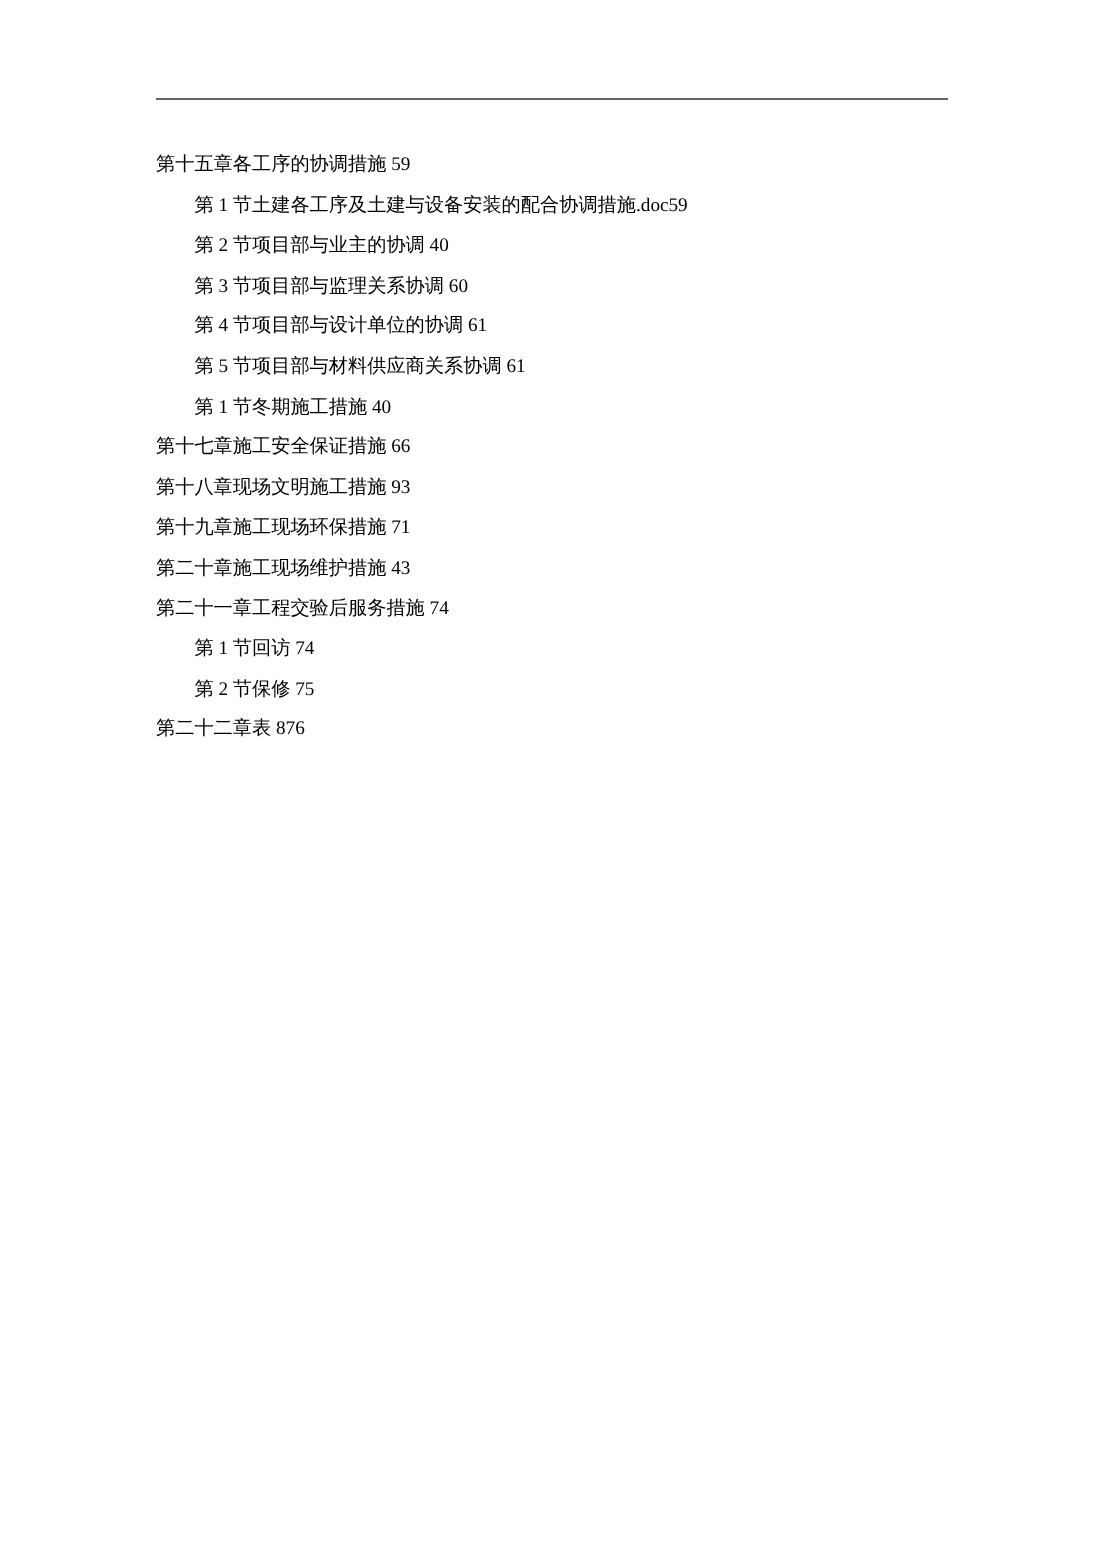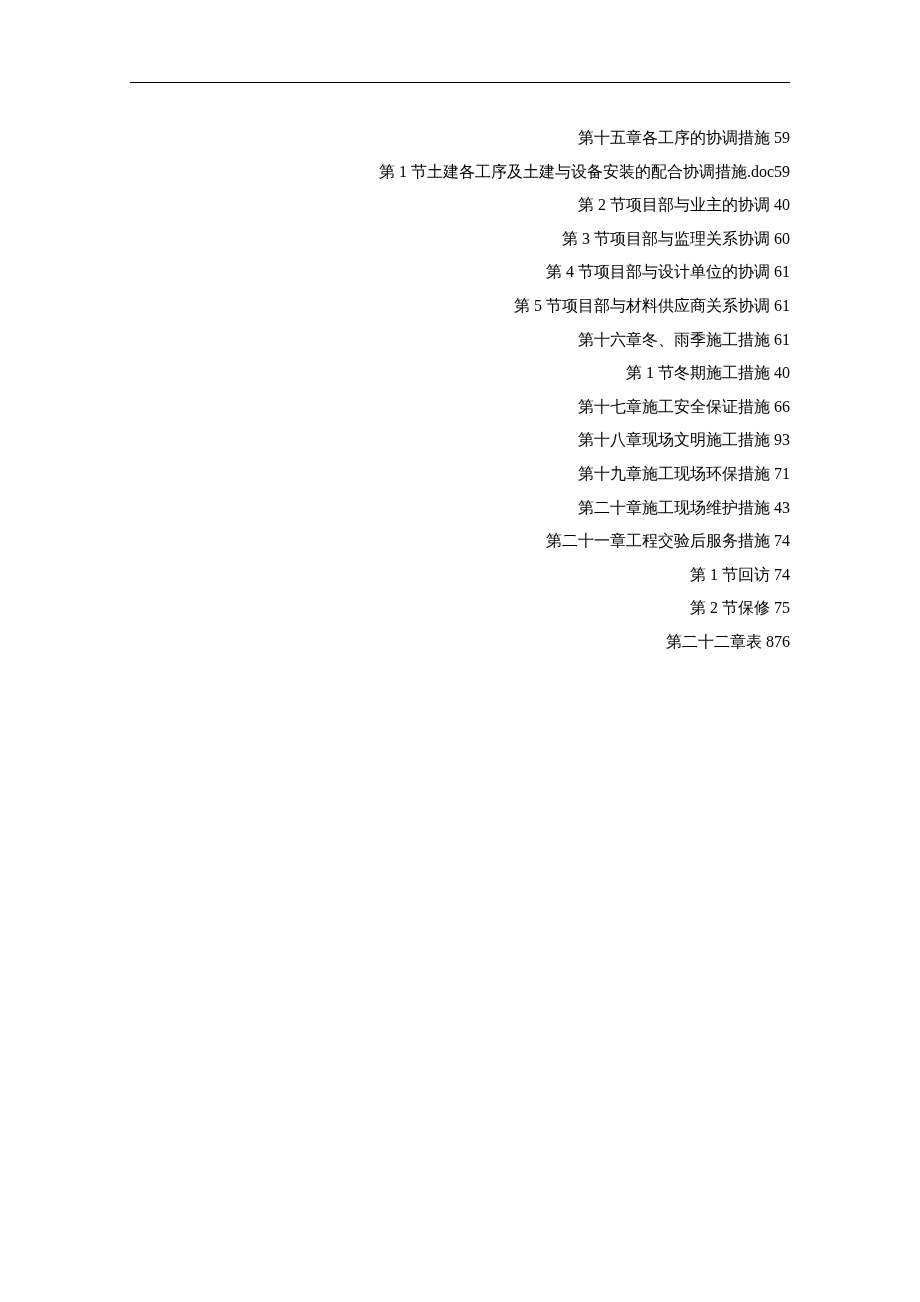--- a/index.html
+++ b/index.html
@@ -11,51 +11,49 @@
       width: 920px;
       height: 1302px;
       background: #ffffff;
       font-family: "SimSun", "宋体", serif;
       font-size: 16px;
       color: #000000;
       position: relative;
     }
     .page-container {
       padding: 82px 130px 0 130px;
-      text-align: right;
     }
     .header-line {
       border-bottom: 1.5px solid #000000;
       margin-bottom: 38px;
       width: 100%;
     }
     .toc-line {
       line-height: 2.1;
       white-space: nowrap;
     }
     .chapter-line {
       margin-left: 0;
     }
     .section-line {
-      margin-left: 56px;
+      margin-left: 32px;
     }
   </style>
 </head>
 <body>
 
 <div class="page-container">
   <div class="header-line"></div>
 
   <div class="toc-line chapter-line">第十五章各工序的协调措施 59</div>
   <div class="toc-line section-line">第 1 节土建各工序及土建与设备安装的配合协调措施.doc59</div>
   <div class="toc-line section-line">第 2 节项目部与业主的协调 40</div>
   <div class="toc-line section-line">第 3 节项目部与监理关系协调 60</div>
   <div class="toc-line section-line">第 4 节项目部与设计单位的协调 61</div>
   <div class="toc-line section-line">第 5 节项目部与材料供应商关系协调 61</div>
-  <div class="toc-line chapter-line">第十六章冬、雨季施工措施 61</div>
   <div class="toc-line section-line">第 1 节冬期施工措施 40</div>
   <div class="toc-line chapter-line">第十七章施工安全保证措施 66</div>
   <div class="toc-line chapter-line">第十八章现场文明施工措施 93</div>
   <div class="toc-line chapter-line">第十九章施工现场环保措施 71</div>
   <div class="toc-line chapter-line">第二十章施工现场维护措施 43</div>
   <div class="toc-line chapter-line">第二十一章工程交验后服务措施 74</div>
   <div class="toc-line section-line">第 1 节回访 74</div>
   <div class="toc-line section-line">第 2 节保修 75</div>
   <div class="toc-line chapter-line">第二十二章表 876</div>
 </div>

